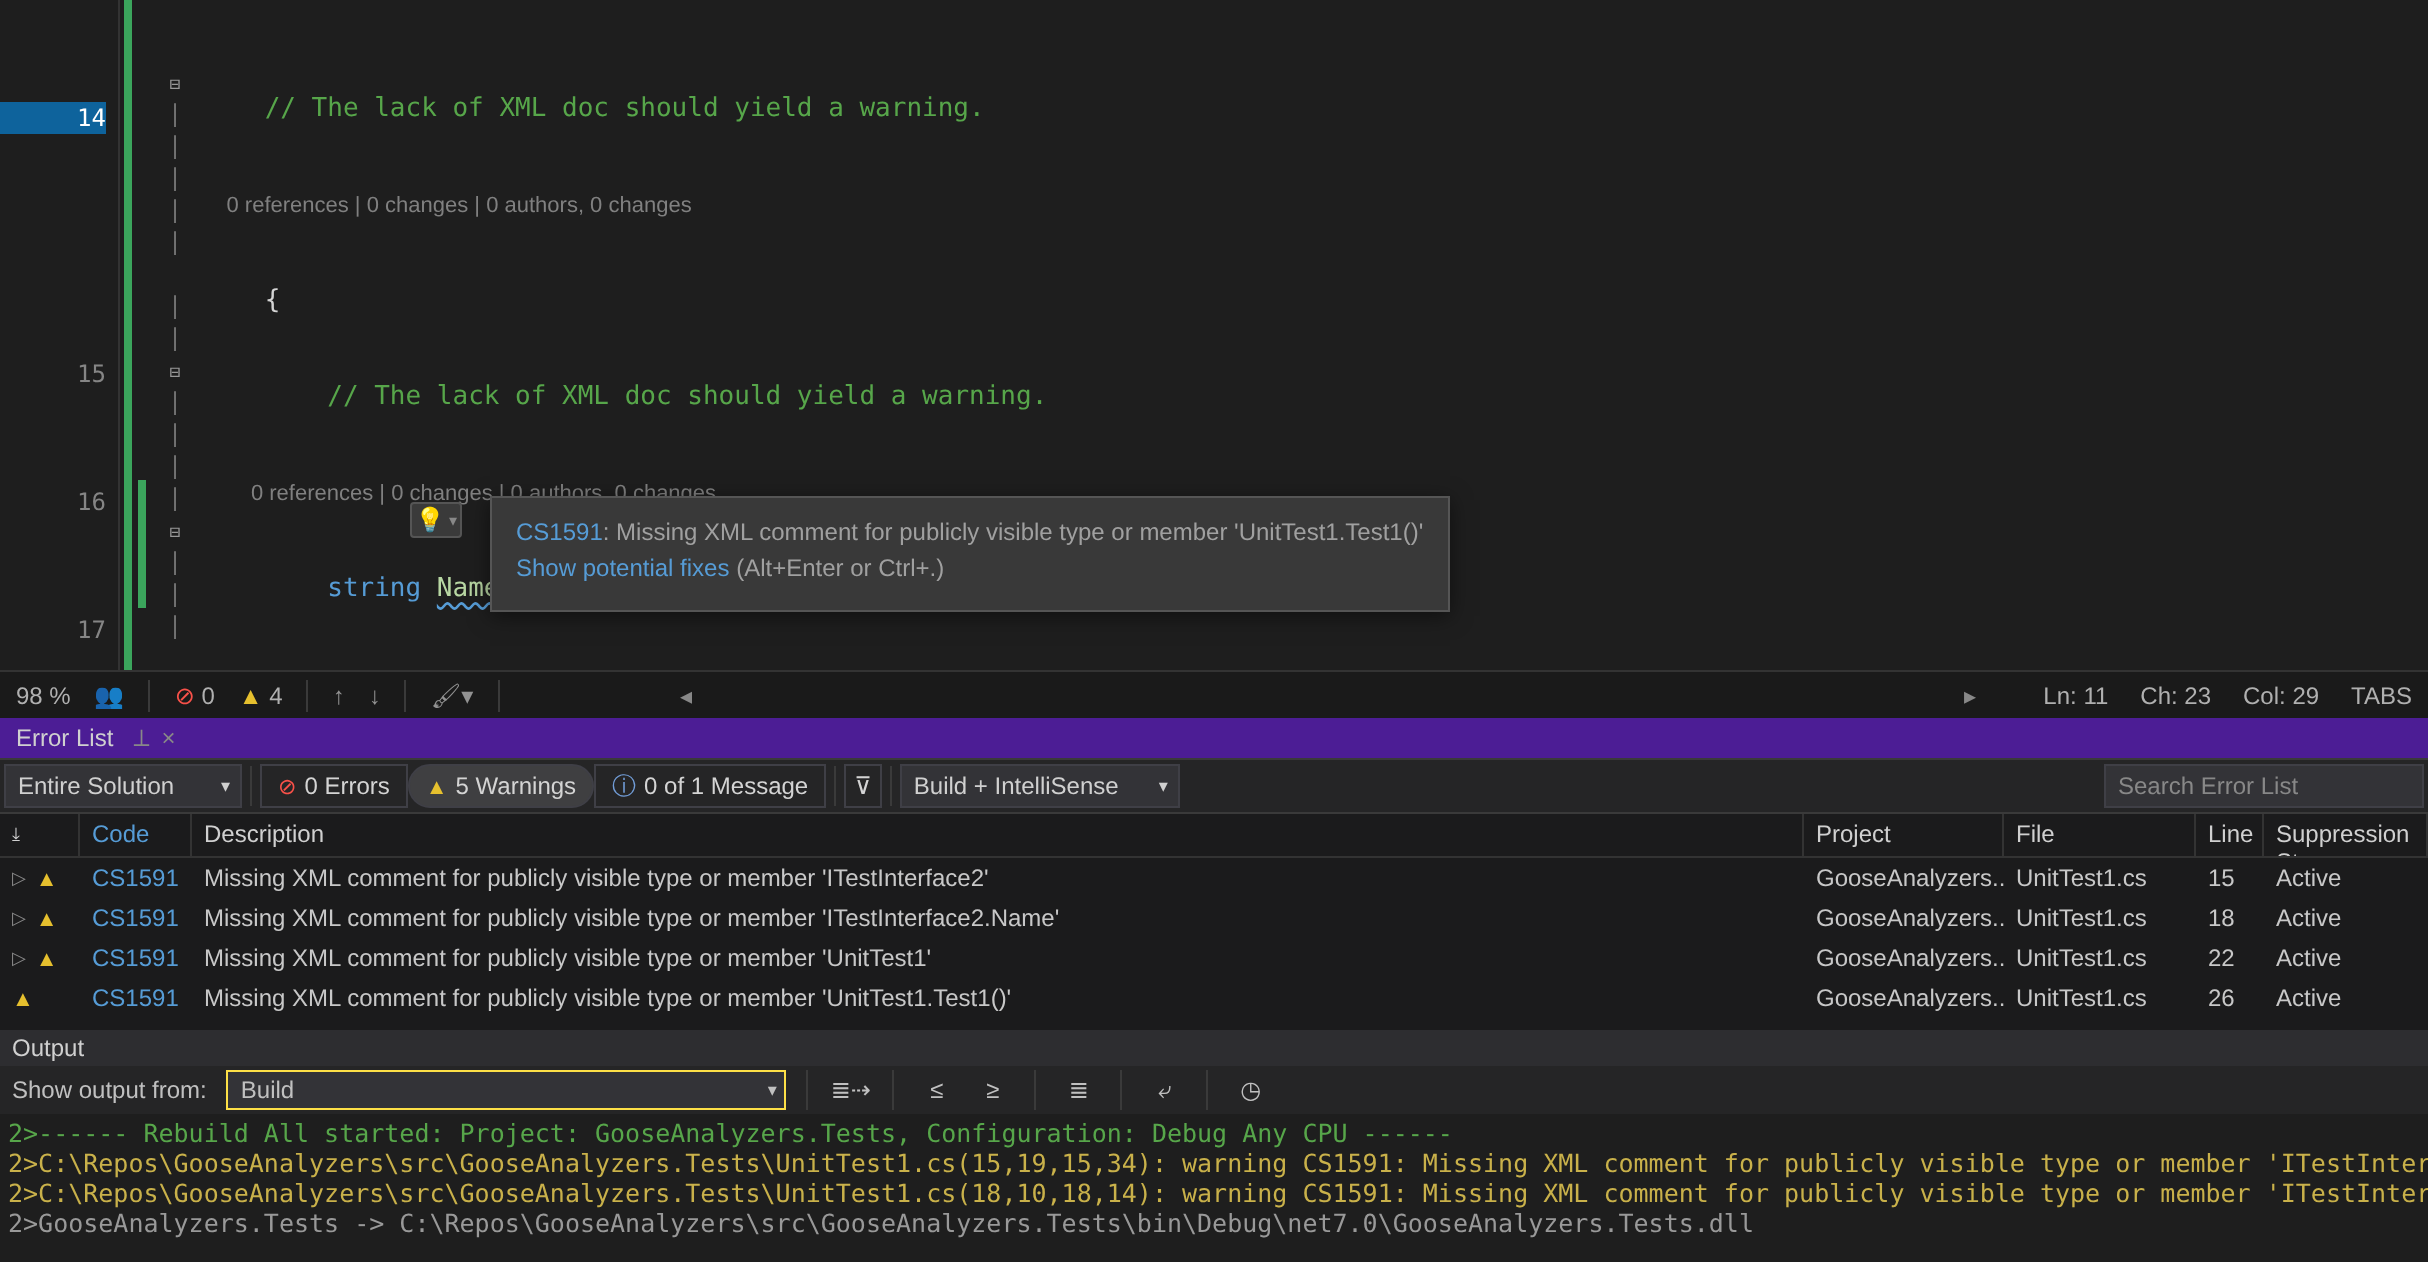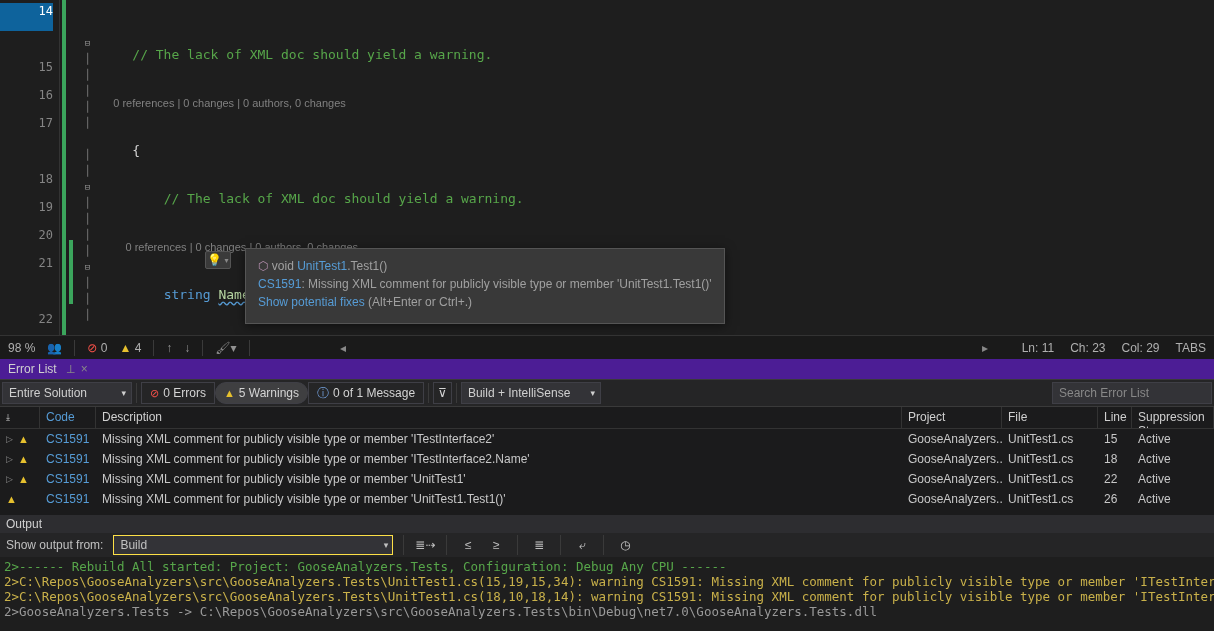--- a/index.html
+++ b/index.html
@@ -26,21 +26,21 @@
   background: #1e1e1e;
   color: #858585;
   font-family: Consolas, monospace;
   font-size: 12px;
   text-align: right;
   padding-right: 6px;
   padding-top: 3px;
   line-height: 16px;
   border-right: 1px solid #333;
 }
-.gutter-line { height: 28px; position: relative; }
+.gutter-line { height: 16px; position: relative; margin-top: 48px; }
 .gutter-line.current { background: #0e639c; color: #fff; }
 .marker-col {
   width: 20px;
   background: #1e1e1e;
   position: relative;
 }
 .green-bar { position: absolute; left: 2px; width: 4px; background: #3ba55c; }
 .fold-col { width: 15px; background: #1e1e1e; font-family: Consolas,monospace; font-size: 10px; color: #858585; line-height: 16px; padding-top: 3px; }
 .fold-col div { height: 16px; text-align: center; }
 .code-body {
@@ -256,21 +256,20 @@
     
     
   </div>
 
   <div class="lightbulb">
       <span>💡</span>
       <span style="color:#888;font-size:8px;margin-left:2px;">▾</span>
     </div>
 
   <div class="tooltip">
-    <div class="tooltip-row"><span style="color:#b48ead;">⬡</span> <span class="dim">void </span><span class="lnk">UnitTest1</span><span class="dim">.Test1()</span></div>
     <div class="tooltip-row"><span class="lnk">CS1591</span><span class="dim">: Missing XML comment for publicly visible type or member 'UnitTest1.Test1()'</span></div>
     <div class="tooltip-row"><span class="lnk">Show potential fixes</span><span class="dim"> (Alt+Enter or Ctrl+.)</span></div>
   </div>
 </div>
 
 <div class="status-bar">
   <span>98 %</span>
   <span class="status-ic" style="color:#b0b0b0;">👥</span>
   <span class="sep"></span>
   <span><span class="err-ic">⊘</span> <span>0</span></span>
@@ -291,21 +290,21 @@
   </div>
 </div>
 
 <div class="errlist-header">
   <span>Error List</span>
   <span class="pin">⟂</span>
   <span class="close">×</span>
 </div>
 
 <div class="errlist-toolbar">
-  <div class="errdrop" style="width:130px;">Entire Solution</div>
+  <div class="errdrop" style="width:119px;">Entire Solution</div>
   <div class="tbsep"></div>
   <div class="pill">
       <span class="err-i"></span>
       <span>0 Errors</span>
     </div>
   <div class="pill sel">
       <span class="warn-i"></span>
       <span>5 Warnings</span>
     </div>
   <div class="pill">

